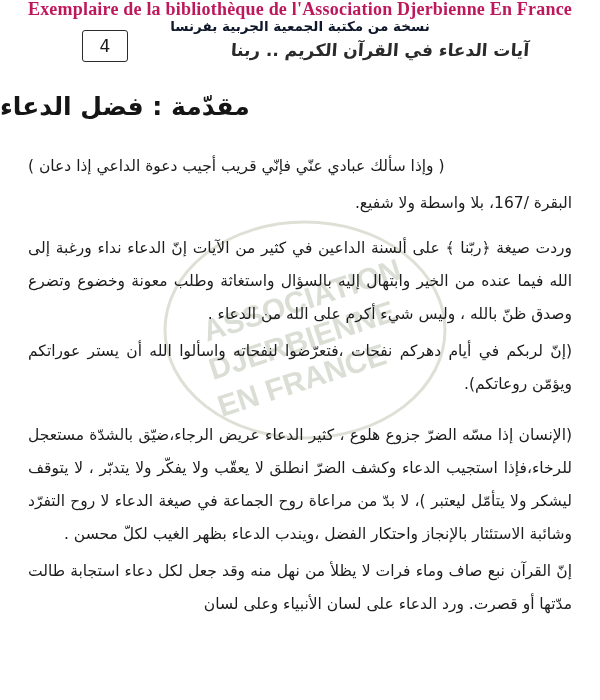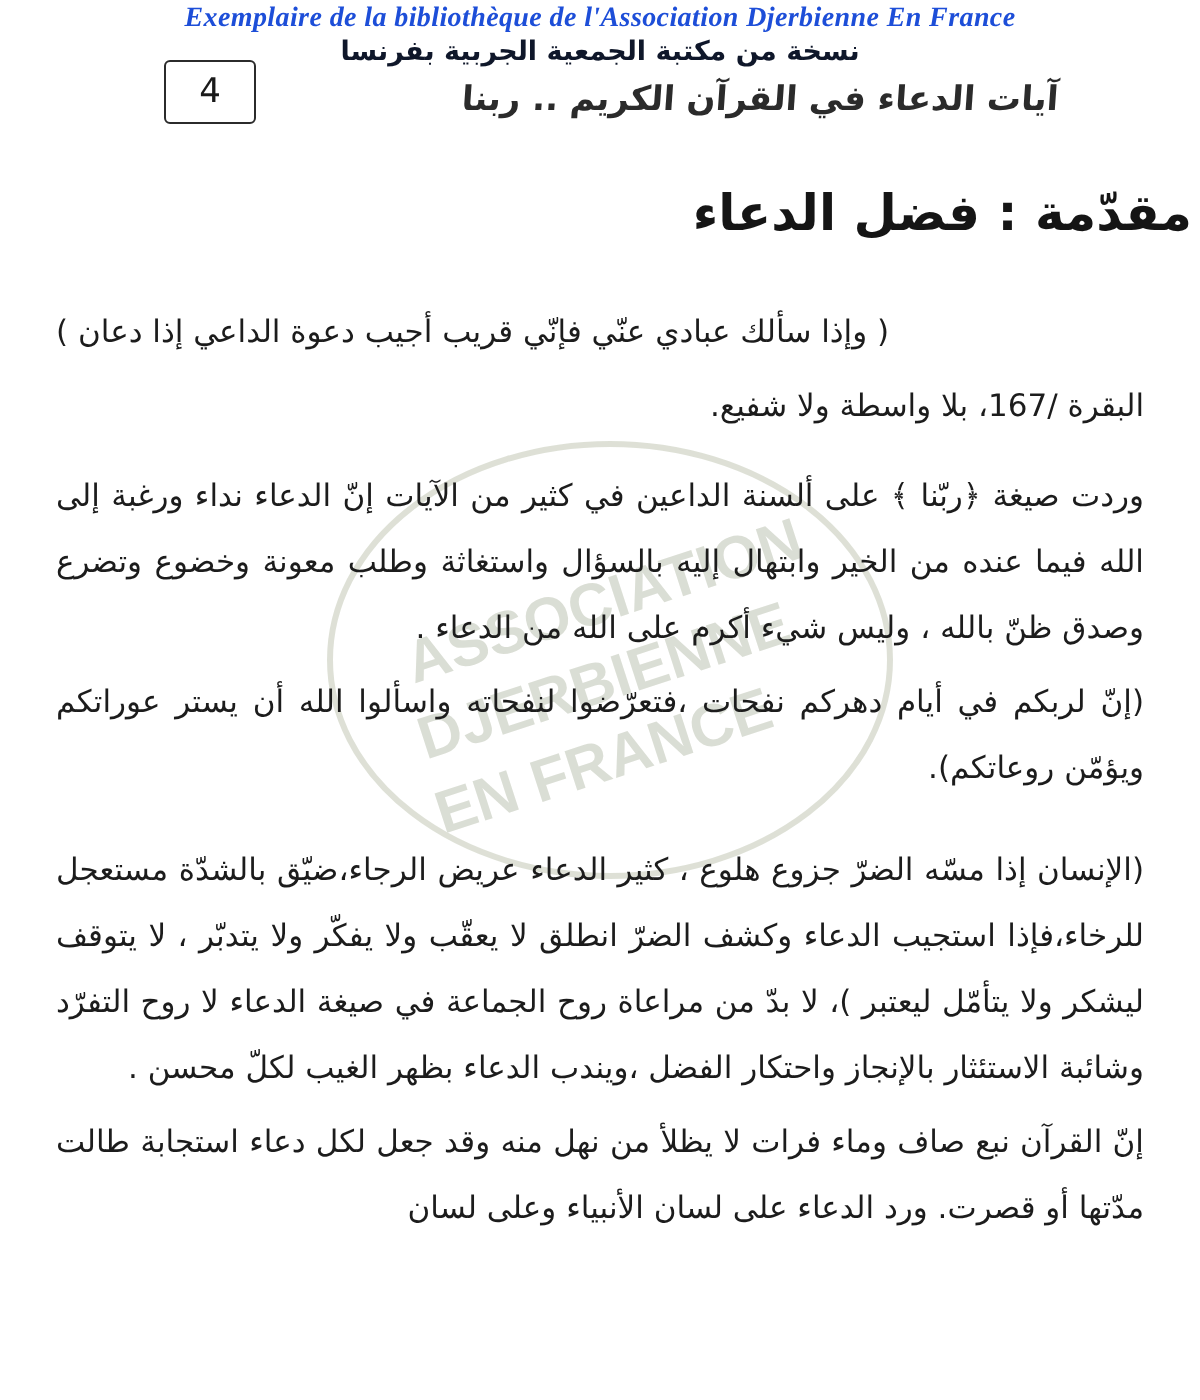--- a/index.html
+++ b/index.html
@@ -41,24 +41,23 @@
   .header-stamp {
     position: absolute;
     top: 2px;
     left: 0;
     width: 600px;
     text-align: center;
     z-index: 3;
   }
   .stamp-line-fr {
     font-family: "Liberation Serif", serif;
-    font-style: italic;
     font-weight: bold;
-    font-size: 14px;
-    color: #1d4ed8;
+    font-size: 18px;
+    color: #be185d;
     letter-spacing: 0.2px;
     line-height: 15px;
     white-space: nowrap;
   }
   .stamp-line-ar {
     font-family: "DejaVu Sans", sans-serif;
     font-weight: bold;
     font-size: 13.5px;
     color: #0f172a;
     line-height: 19px;
@@ -104,21 +103,21 @@
     z-index: 3;
     transform: skewX(-4deg);
   }
 
   
   .main-title {
     position: absolute;
     top: 92px;
     left: 0;
     width: 596px;
-    text-align: right;
+    text-align: left;
     direction: rtl;
     font-family: "DejaVu Sans", sans-serif;
     font-size: 25px;
     font-weight: bold;
     color: #151515;
     letter-spacing: 0.5px;
     z-index: 2;
   }
 
   

